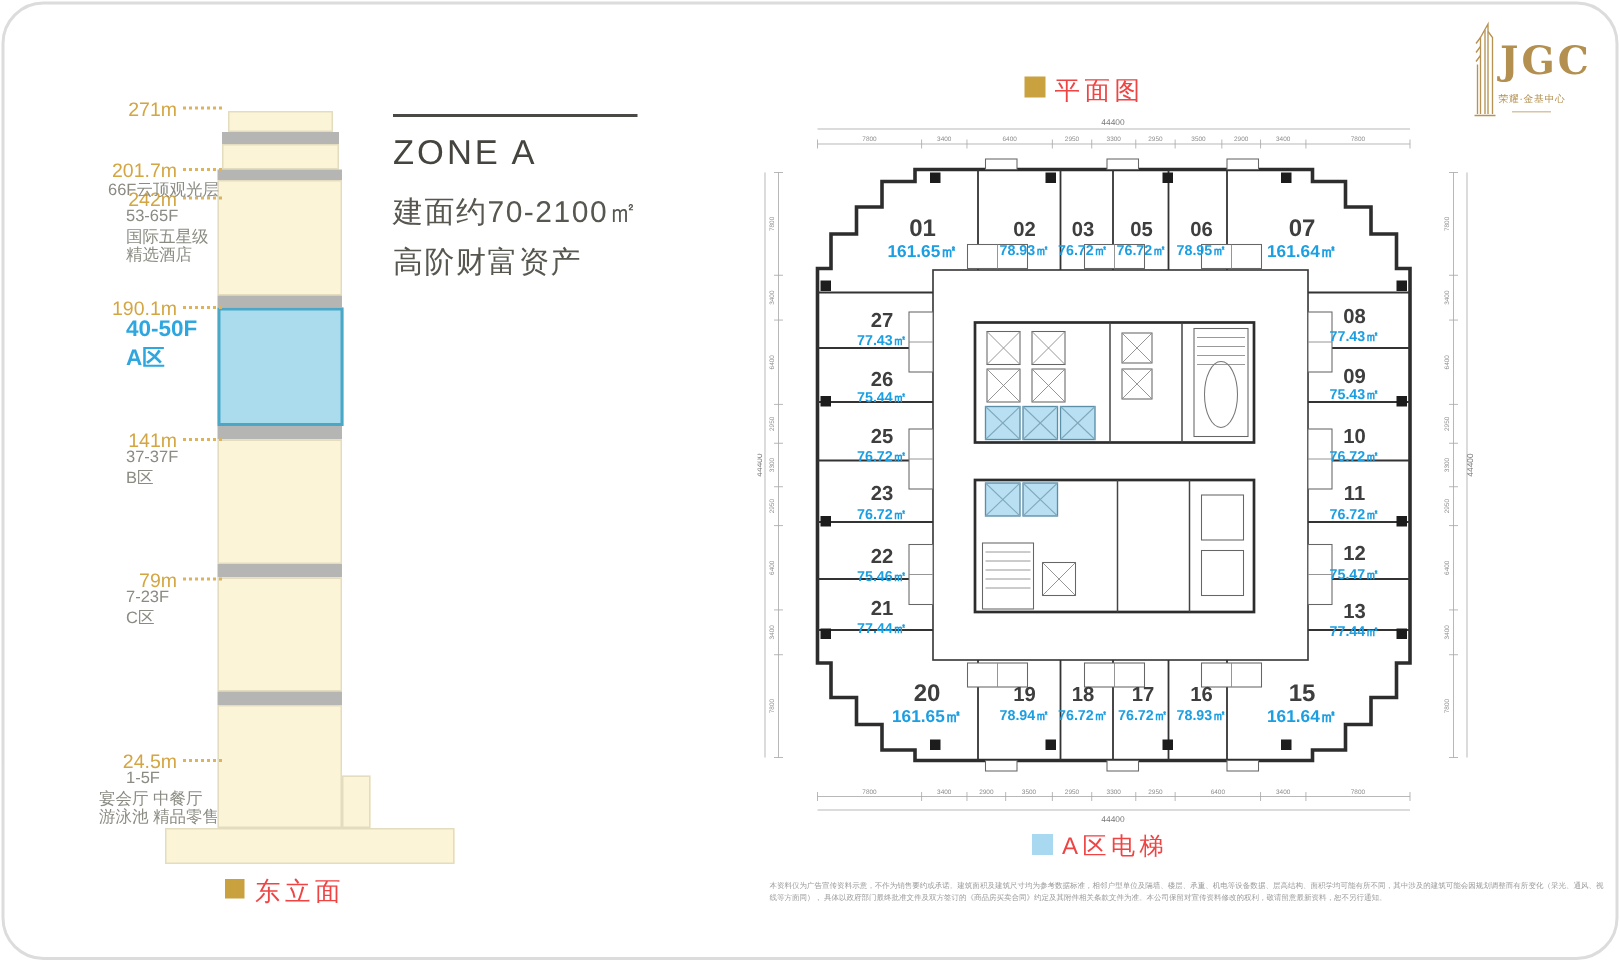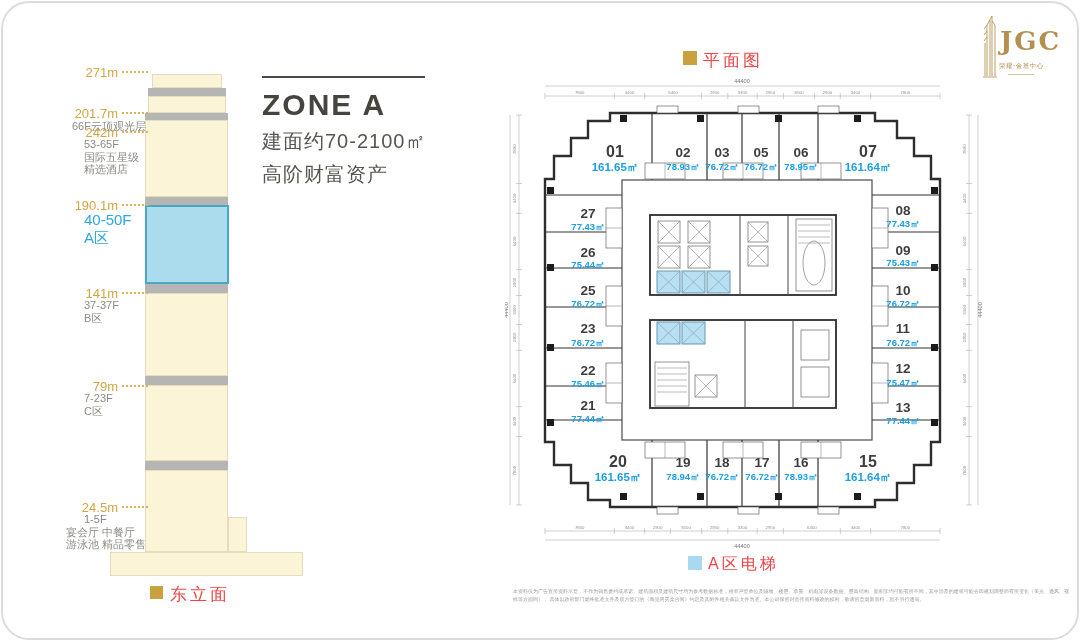--- a/index.html
+++ b/index.html
@@ -7,26 +7,26 @@
           font-family:"Liberation Sans",sans-serif}
   .card-border{position:absolute;inset:1px;border:2px solid #dcdcdc;border-radius:28px;pointer-events:none}
   .abs{position:absolute}
   
   .blk{position:absolute;background:#FBF4D6;border:1px solid #E3DCBE;box-sizing:border-box}
   .band{position:absolute;background:#b5b5b3}
   .blueblk{position:absolute;background:#ABDCEE;border:2px solid #4BA7C6;box-sizing:border-box}
   .hgt{position:absolute;font-size:13px;color:#D4A643;text-align:right}
   .dots{position:absolute;height:0;border-top:2px dotted #DDB45B;width:26px}
   .glabel{position:absolute;font-size:11px;color:#8B8B83;white-space:nowrap}
-  .bluelab{position:absolute;font-size:15px;font-weight:normal;color:#2EA7E0;white-space:nowrap}
+  .bluelab{position:absolute;font-size:15px;font-weight:bold;color:#2EA7E0;white-space:nowrap}
   .sq{position:absolute;width:13px;height:13px}
   .cap{position:absolute;font-size:17px;color:#ef4444;letter-spacing:3px;white-space:nowrap}
   
   .zrule{position:absolute;background:#4a4946;height:2px}
-  .ztitle{position:absolute;font-size:30px;font-weight:bold;color:#45443F;letter-spacing:2px}
+  .ztitle{position:absolute;font-size:23px;font-weight:normal;color:#45443F;letter-spacing:2px}
   .zline{position:absolute;font-size:20px;color:#57564F;letter-spacing:1px;white-space:nowrap}
   
   .jgc{position:absolute;font-family:"DejaVu Serif",serif;font-weight:bold;font-size:26px;color:#B38F50;letter-spacing:2px}
   .jgcsub{position:absolute;font-size:6.5px;color:#B38F50;white-space:nowrap;letter-spacing:.5px}
   .jgcline{position:absolute;height:1px;background:#C9AD77;opacity:.7}
   
   .wall{fill:#ffffff;stroke:#2d2d2d;stroke-width:2.4}
   .w1{stroke:#3a3a3a;stroke-width:1.1;fill:none}
   .w2{stroke:#2d2d2d;stroke-width:1.8;fill:#fff}
   .thin{stroke:#666;stroke-width:.7;fill:#fff}

